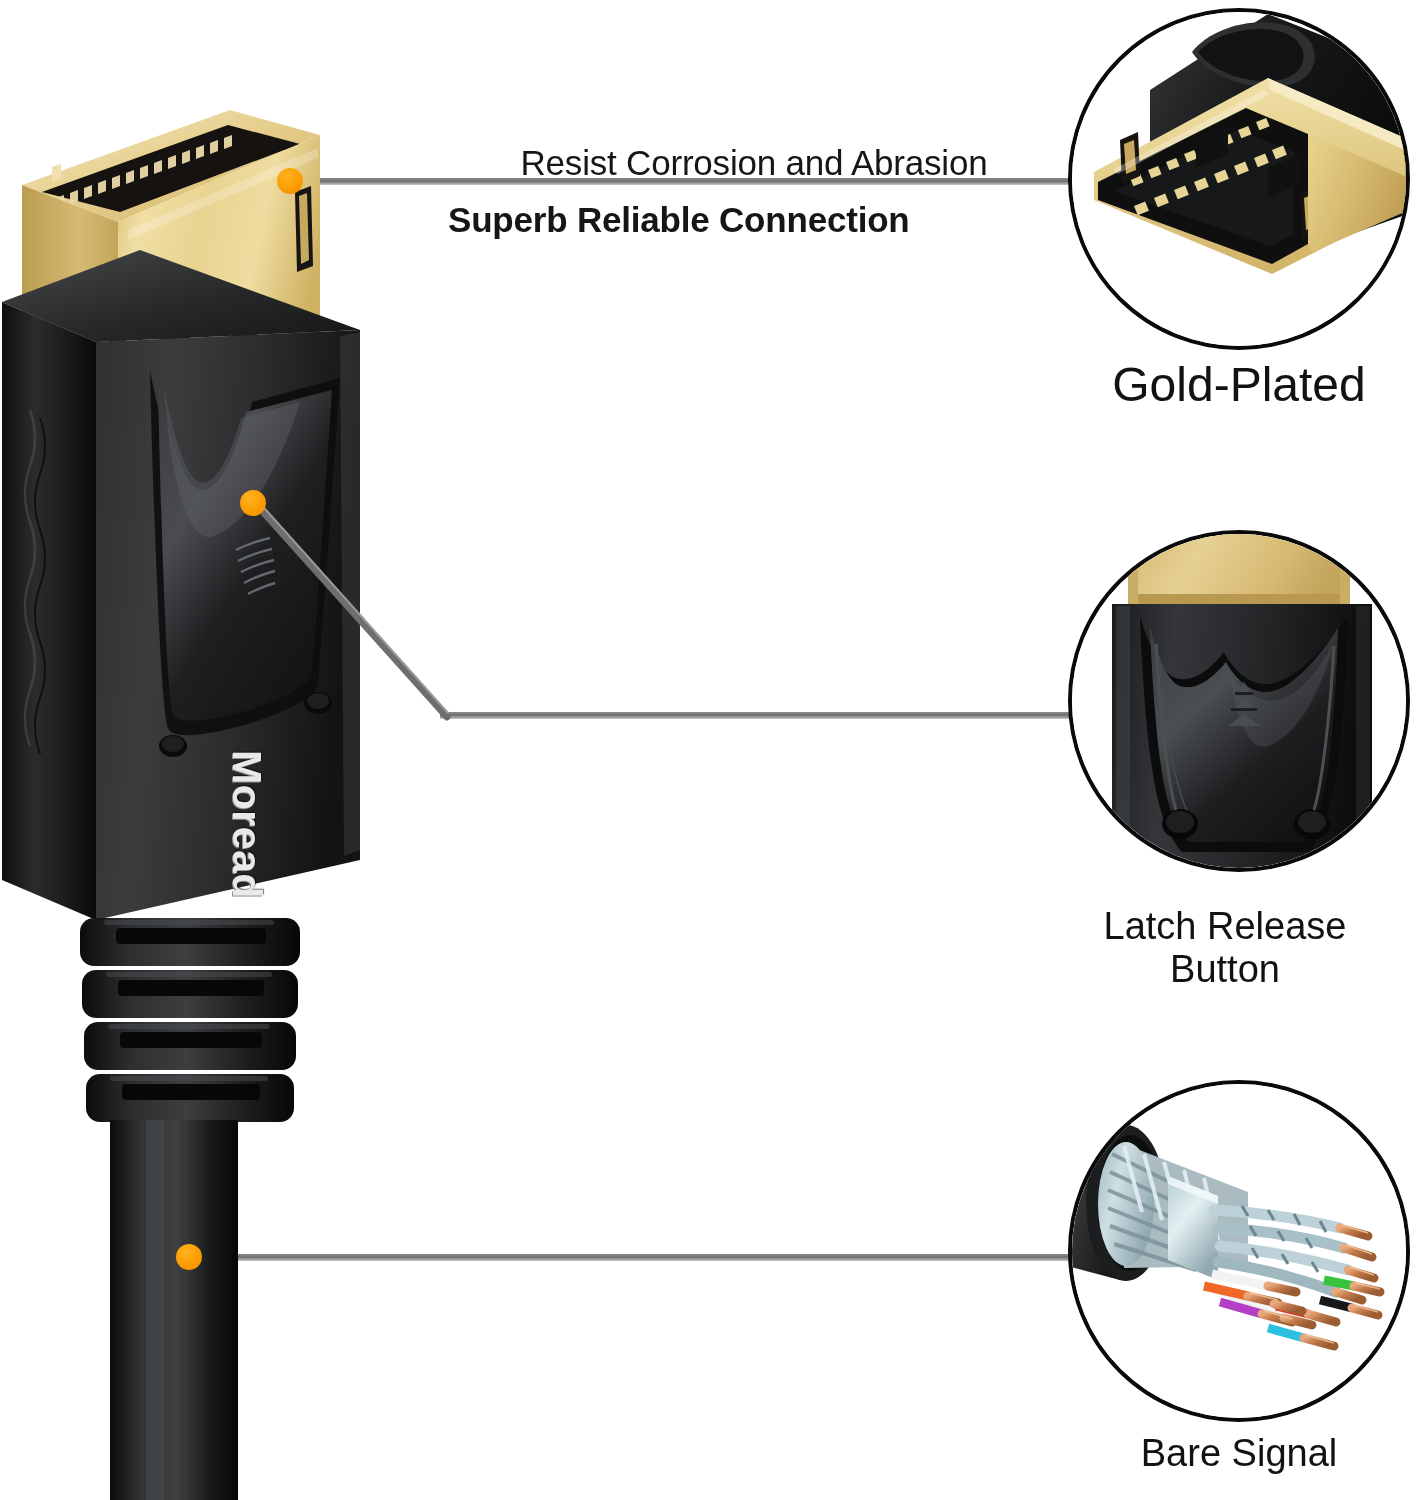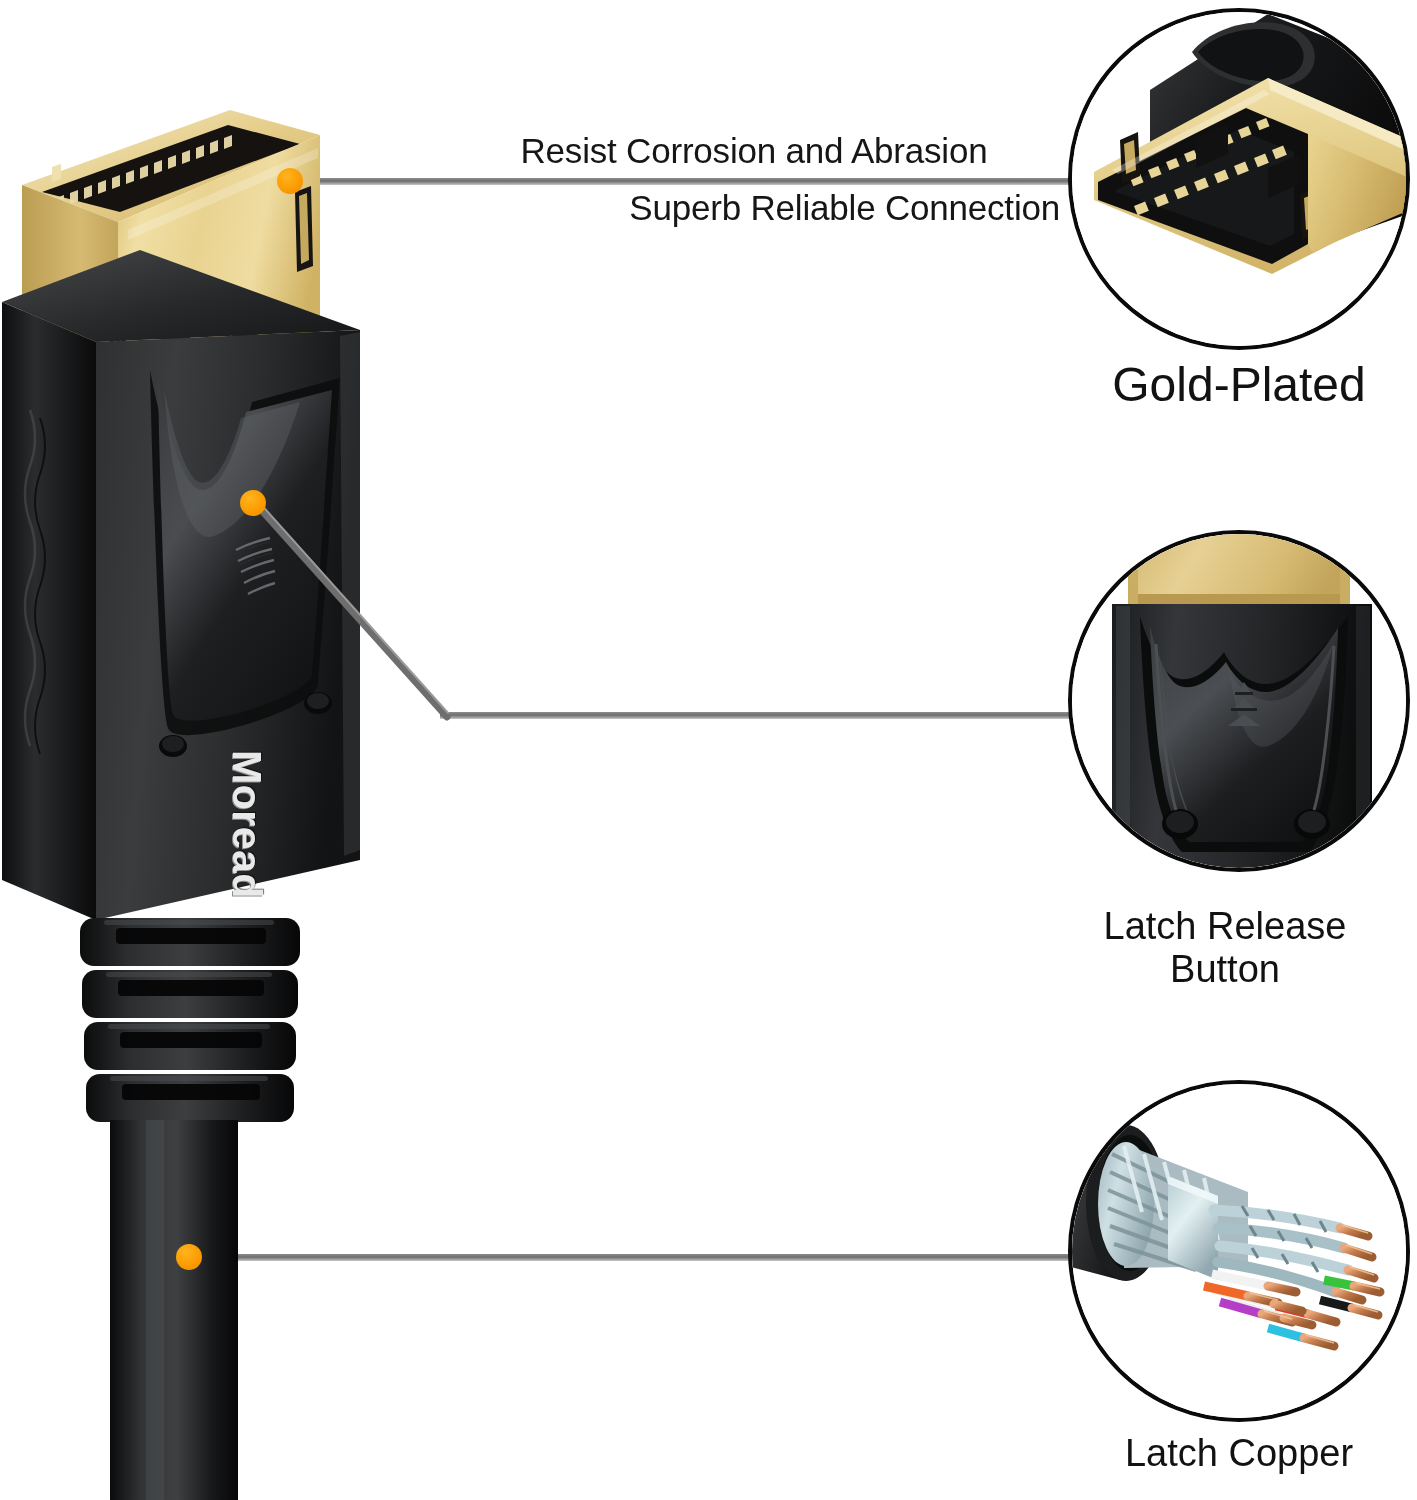--- a/index.html
+++ b/index.html
@@ -23,22 +23,22 @@
     z-index: 14;
   }
   .diag { position: absolute; z-index: 12; }
 
   
   .callout { position: absolute; z-index: 13; }
   .callout .l1, .callout .l2 {
     font-size: 35px; color: #161616; white-space: nowrap;
     letter-spacing: -0.2px; line-height: 1.0;
   }
-  .callout .l1 { text-align: center; }
-  .callout .l2 { text-align: right; }
+  .callout .l1 { text-align: center; margin-top: 12px; }
+  .callout .l2 { text-align: left; font-weight: bold; }
 
   
   .inset {
     position: absolute; border-radius: 50%;
     border: 4px solid #0a0a0a; background: #fff; overflow: hidden; z-index: 6;
   }
   .inset-label {
     position: absolute; text-align: center; font-size: 38px; color: #121212;
     line-height: 1.12; z-index: 7; white-space: nowrap;
   }
@@ -514,15 +514,15 @@
           <path d="M192,227 L220,235"></path>
         <path d="M234,251 L262,259"></path>
           <path d="M284,199 L308,205"></path>
         <path d="M282,221 L306,228"></path>
           <path d="M270,141 L296,149"></path>
         <path d="M274,161 L300,170"></path>
           <path d="M278,183 L302,191"></path>
       </g>
     </svg>
   </div>
-  <div class="inset-label" style="left:1068px; top:1432px; width:342px;">Latch Copper</div>
+  <div class="inset-label" style="left:1068px; top:1432px; width:342px;">Bare Signal</div>
 
 </div>
 
 </body></html>

